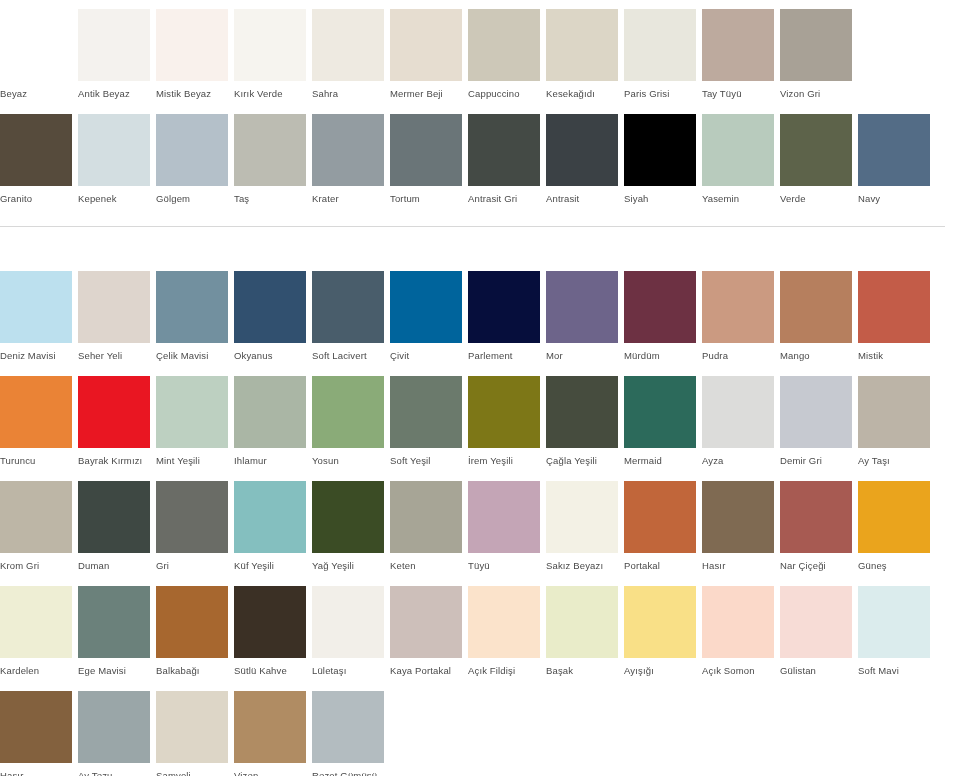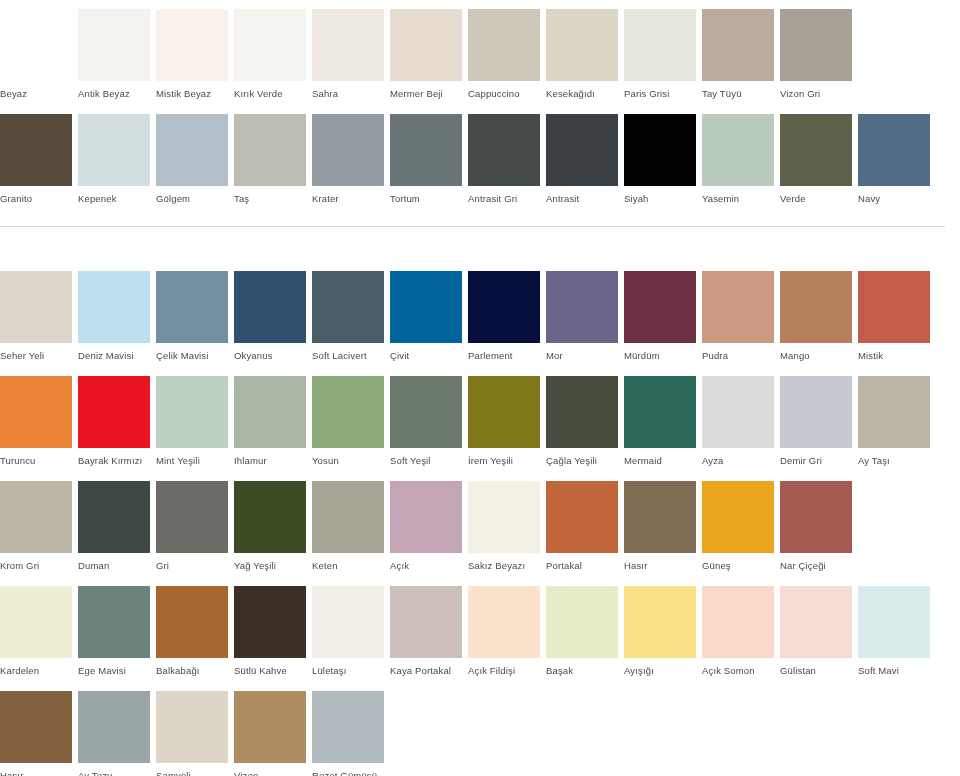--- a/index.html
+++ b/index.html
@@ -182,28 +182,28 @@
           <span class="swatch-label">Navy</span>
         </div>
       </div>
       <div class="divider-space-above"></div>
       <div class="section-divider" style="background-color: rgb(216, 216, 216);"></div>
       <div class="divider-space-below"></div>
       <div class="section"></div>
       <div class="row-gap-sm"></div>
       <div class="swatch-row">
         <div class="swatch-cell">
+          <div class="swatch-chip" style="background-color: rgb(188, 224, 238);"></div>
+          <span class="swatch-label">Deniz Mavisi</span>
+        </div>
+        <div class="swatch-cell">
           <div class="swatch-chip" style="background-color: rgb(222, 213, 205);"></div>
           <span class="swatch-label">Seher Yeli</span>
         </div>
         <div class="swatch-cell">
-          <div class="swatch-chip" style="background-color: rgb(188, 224, 238);"></div>
-          <span class="swatch-label">Deniz Mavisi</span>
-        </div>
-        <div class="swatch-cell">
           <div class="swatch-chip" style="background-color: rgb(114, 144, 159);"></div>
           <span class="swatch-label">Çelik Mavisi</span>
         </div>
         <div class="swatch-cell">
           <div class="swatch-chip" style="background-color: rgb(49, 80, 111);"></div>
           <span class="swatch-label">Okyanus</span>
         </div>
         <div class="swatch-cell">
           <div class="swatch-chip" style="background-color: rgb(73, 93, 107);"></div>
           <span class="swatch-label">Soft Lacivert</span>
@@ -296,50 +296,54 @@
         </div>
         <div class="swatch-cell">
           <div class="swatch-chip" style="background-color: rgb(62, 72, 67);"></div>
           <span class="swatch-label">Duman</span>
         </div>
         <div class="swatch-cell">
           <div class="swatch-chip" style="background-color: rgb(106, 108, 102);"></div>
           <span class="swatch-label">Gri</span>
         </div>
         <div class="swatch-cell">
+          <div class="swatch-chip" style="background-color: rgb(132, 191, 191);"></div>
+          <span class="swatch-label">Küf Yeşili</span>
+        </div>
+        <div class="swatch-cell">
           <div class="swatch-chip" style="background-color: rgb(59, 76, 37);"></div>
           <span class="swatch-label">Yağ Yeşili</span>
         </div>
         <div class="swatch-cell">
           <div class="swatch-chip" style="background-color: rgb(167, 165, 150);"></div>
           <span class="swatch-label">Keten</span>
         </div>
         <div class="swatch-cell">
           <div class="swatch-chip" style="background-color: rgb(196, 165, 182);"></div>
-          <span class="swatch-label">Açık</span>
+          <span class="swatch-label">Tüyü</span>
         </div>
         <div class="swatch-cell">
           <div class="swatch-chip" style="background-color: rgb(243, 241, 229);"></div>
           <span class="swatch-label">Sakız Beyazı</span>
         </div>
         <div class="swatch-cell">
           <div class="swatch-chip" style="background-color: rgb(193, 102, 58);"></div>
           <span class="swatch-label">Portakal</span>
         </div>
         <div class="swatch-cell">
           <div class="swatch-chip" style="background-color: rgb(127, 106, 82);"></div>
           <span class="swatch-label">Hasır</span>
         </div>
         <div class="swatch-cell">
+          <div class="swatch-chip" style="background-color: rgb(167, 90, 82);"></div>
+          <span class="swatch-label">Nar Çiçeği</span>
+        </div>
+        <div class="swatch-cell">
           <div class="swatch-chip" style="background-color: rgb(234, 164, 29);"></div>
           <span class="swatch-label">Güneş</span>
-        </div>
-        <div class="swatch-cell">
-          <div class="swatch-chip" style="background-color: rgb(167, 90, 82);"></div>
-          <span class="swatch-label">Nar Çiçeği</span>
         </div>
       </div>
       <div class="row-gap-sm"></div>
       <div class="swatch-row">
         <div class="swatch-cell">
           <div class="swatch-chip" style="background-color: rgb(238, 238, 212);"></div>
           <span class="swatch-label">Kardelen</span>
         </div>
         <div class="swatch-cell">
           <div class="swatch-chip" style="background-color: rgb(107, 129, 123);"></div>

